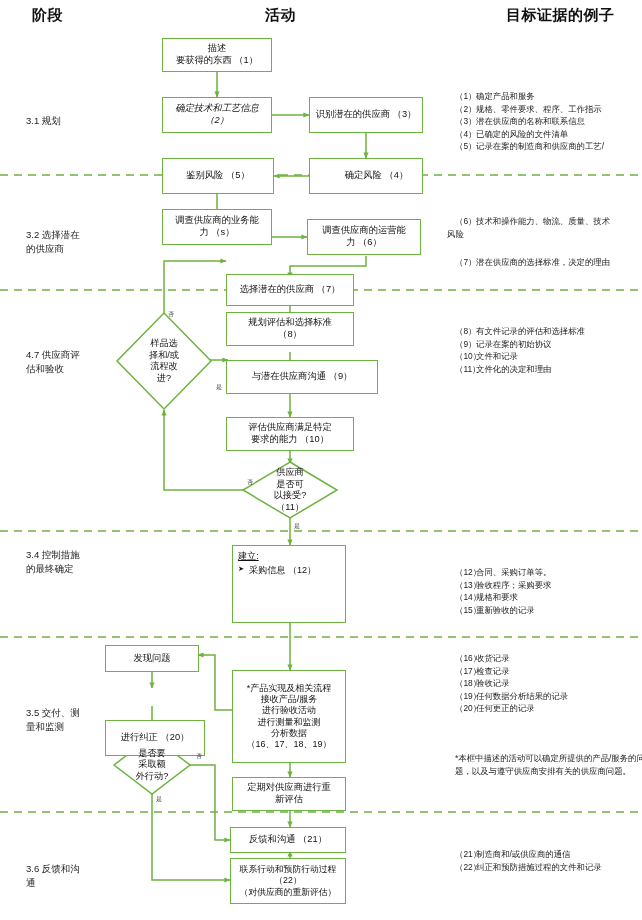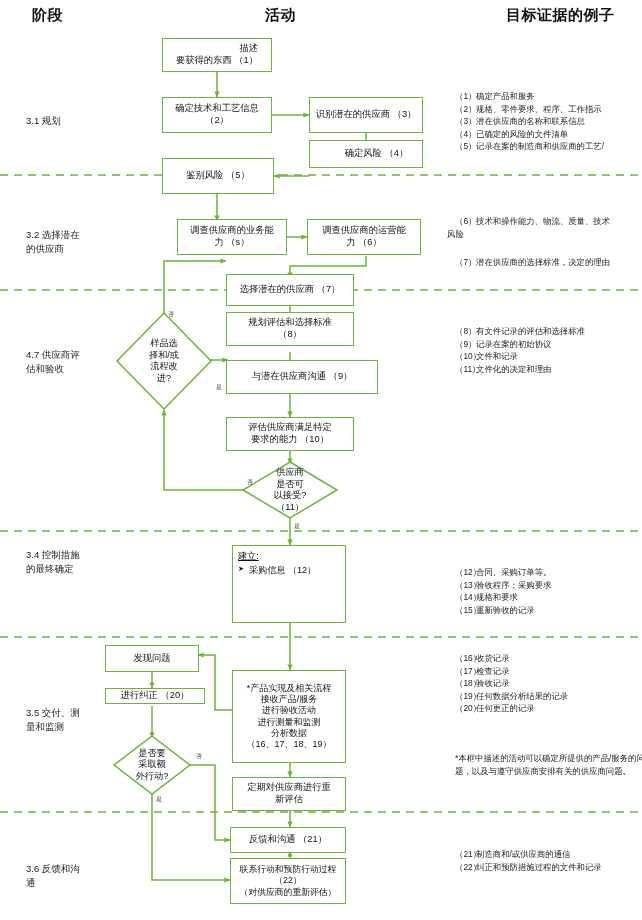--- a/index.html
+++ b/index.html
@@ -112,33 +112,33 @@
 的供应商</div>
 <div class="stage" style="left:26px;top:348px;white-space:pre-line;">4.7 供应商评
 估和验收</div>
 <div class="stage" style="left:26px;top:548px;white-space:pre-line;">3.4 控制措施
 的最终确定</div>
 <div class="stage" style="left:26px;top:706px;white-space:pre-line;">3.5 交付、测
 量和监测</div>
 <div class="stage" style="left:26px;top:862px;white-space:pre-line;">3.6 反馈和沟
 通</div>
 
-<div class="node" style="left:162px;top:38px;width:110px;height:34px;white-space:pre-line;text-align:right;">描述
+<div class="node" style="left:162px;top:38px;width:110px;height:34px;white-space:pre-line;">描述
 要获得的东西 （1）</div>
 
-<div class="node" style="left:162px;top:97px;width:110px;height:36px;white-space:pre-line;">确定技术和工艺信息
+<div class="node" style="left:162px;top:97px;width:110px;height:36px;white-space:pre-line;font-style:italic;">确定技术和工艺信息
 （2）</div>
 
 <div class="node" style="left:309px;top:97px;width:114px;height:36px;white-space:pre-line;">识别潜在的供应商 （3）</div>
 
-<div class="node" style="left:309px;top:140px;width:114px;height:28px;white-space:pre-line;padding-left:24px;">确定风险 （4）</div>
+<div class="node" style="left:309px;top:158px;width:114px;height:36px;white-space:pre-line;padding-left:24px;">确定风险 （4）</div>
 
 <div class="node" style="left:162px;top:158px;width:112px;height:36px;white-space:pre-line;">鉴别风险 （5）</div>
 
-<div class="node" style="left:162px;top:219px;width:110px;height:36px;white-space:pre-line;margin-left:15px;">调查供应商的业务能
+<div class="node" style="left:162px;top:209px;width:110px;height:36px;white-space:pre-line;">调查供应商的业务能
 力 （s）</div>
 
 <div class="node" style="left:307px;top:219px;width:114px;height:36px;white-space:pre-line;">调查供应商的运营能
 力 （6）</div>
 
 <div class="node" style="left:226px;top:246px;width:128px;height:32px;white-space:pre-line;margin-top:28px;">选择潜在的供应商 （7）</div>
 
 <div class="node" style="left:226px;top:312px;width:128px;height:34px;white-space:pre-line;">规划评估和选择标准
 （8）</div>
 
@@ -159,21 +159,21 @@
 进行验收活动
 进行测量和监测
 分析数据
 （16、17、18、19）</div>
 
 <div class="node" style="left:232px;top:777px;width:114px;height:34px;white-space:pre-line;">定期对供应商进行重
 新评估</div>
 
 <div class="node" style="left:105px;top:645px;width:94px;height:27px;white-space:pre-line;">发现问题</div>
 
-<div class="node" style="left:105px;top:688px;width:100px;height:16px;white-space:pre-line;">进行纠正 （20）</div>
+<div class="node" style="left:105px;top:720px;width:100px;height:36px;white-space:pre-line;">进行纠正 （20）</div>
 
 <div class="node" style="left:230px;top:827px;width:116px;height:26px;white-space:pre-line;">反馈和沟通 （21）</div>
 
 <div class="node" style="left:230px;top:858px;width:116px;height:46px;white-space:pre-line;font-size:8.8px;">联系行动和预防行动过程
 （22）
 （对供应商的重新评估）</div>
 
 <div class="diamond" style="left:117px;top:313px;width:94px;height:96px;">
   <div class="dlabel" style="white-space:pre-line;">样品选
 择和/或

